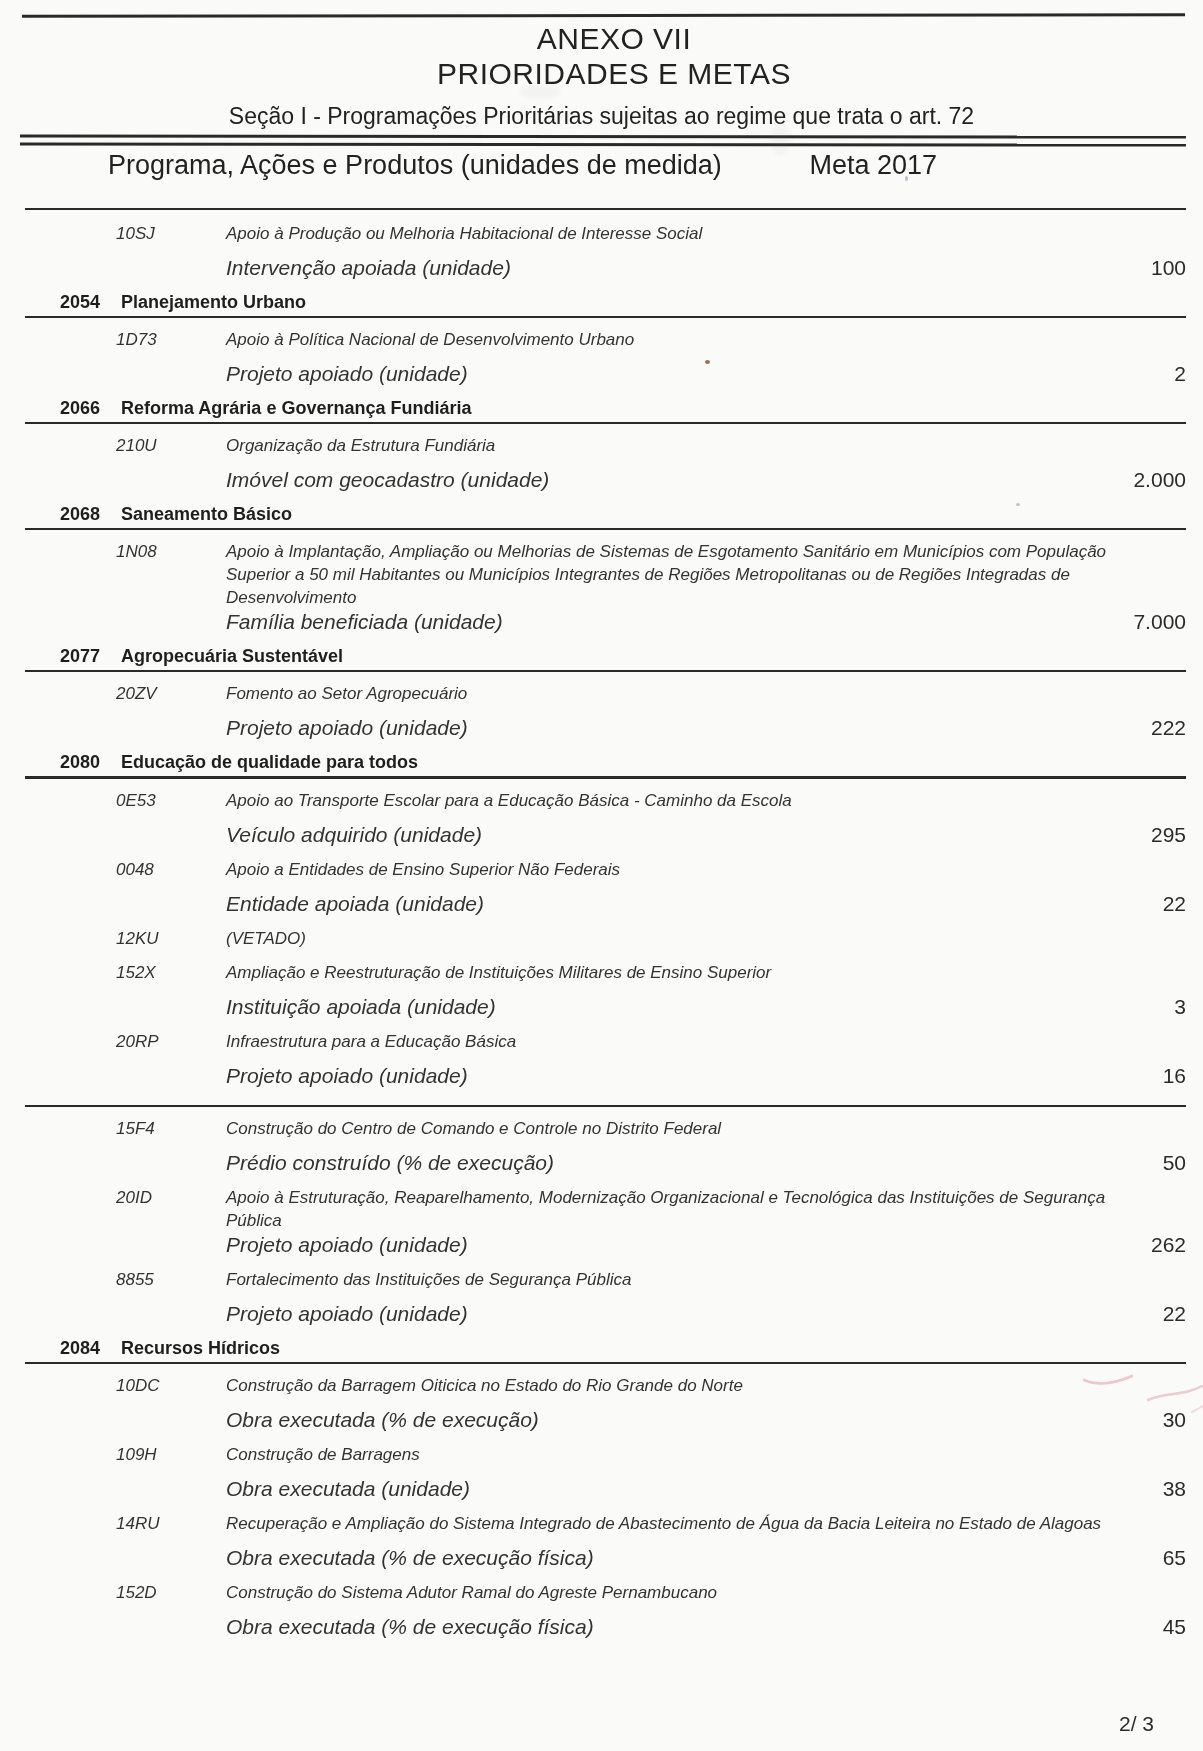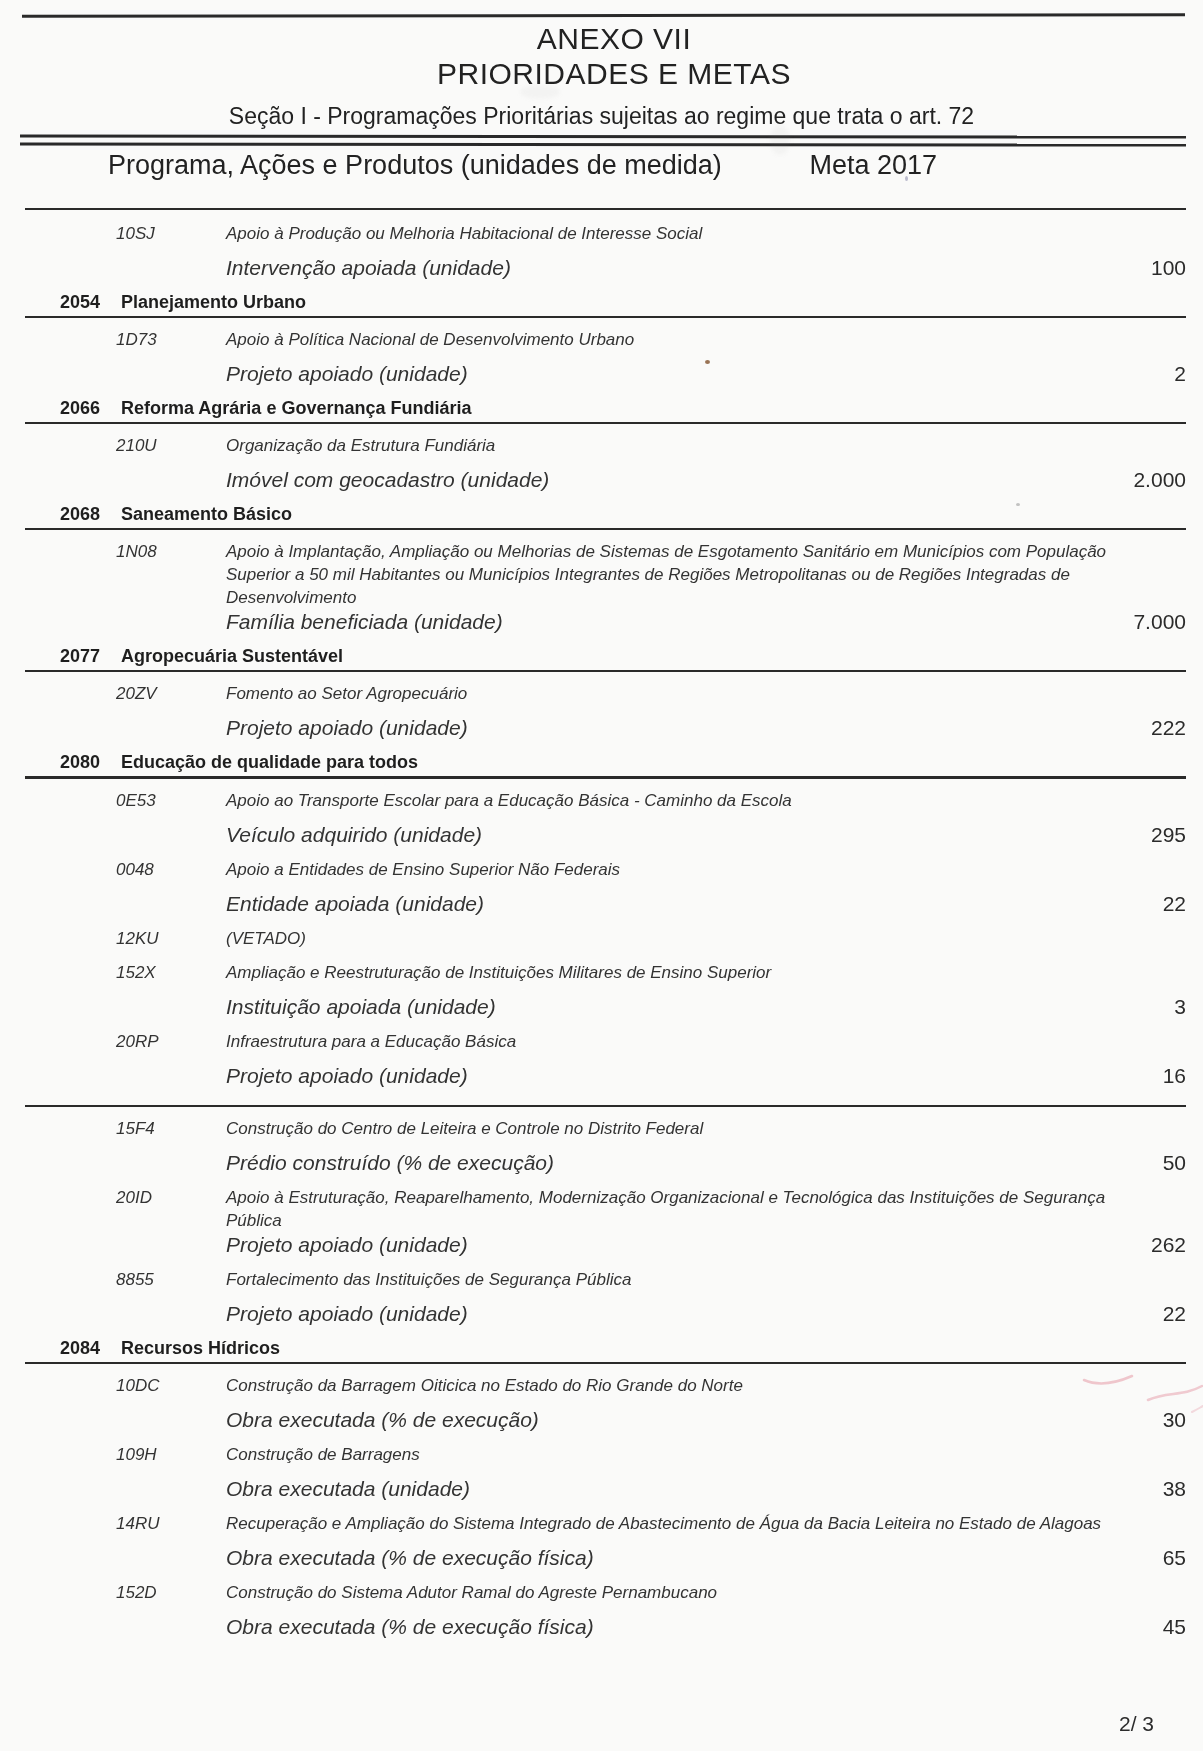--- a/index.html
+++ b/index.html
@@ -131,21 +131,21 @@
       </div>
       <div class="product"><span>Instituição apoiada (unidade)</span><span class="meta">3</span></div>
       <div class="action">
         <span class="code">20RP</span>
         <div class="line">Infraestrutura para a Educação Básica</div>
       </div>
       <div class="product"><span>Projeto apoiado (unidade)</span><span class="meta">16</span></div>
       <div class="rule gap"></div>
       <div class="action">
         <span class="code">15F4</span>
-        <div class="line">Construção do Centro de Leiteira e Controle no Distrito Federal</div>
+        <div class="line">Construção do Centro de Comando e Controle no Distrito Federal</div>
       </div>
       <div class="product"><span>Prédio construído (% de execução)</span><span class="meta">50</span></div>
       <div class="action flush">
         <span class="code">20ID</span>
         <div class="line">Apoio à Estruturação, Reaparelhamento, Modernização Organizacional e Tecnológica das Instituições de Segurança</div>
         <div class="line">Pública</div>
       </div>
       <div class="product"><span>Projeto apoiado (unidade)</span><span class="meta">262</span></div>
       <div class="action">
         <span class="code">8855</span>

